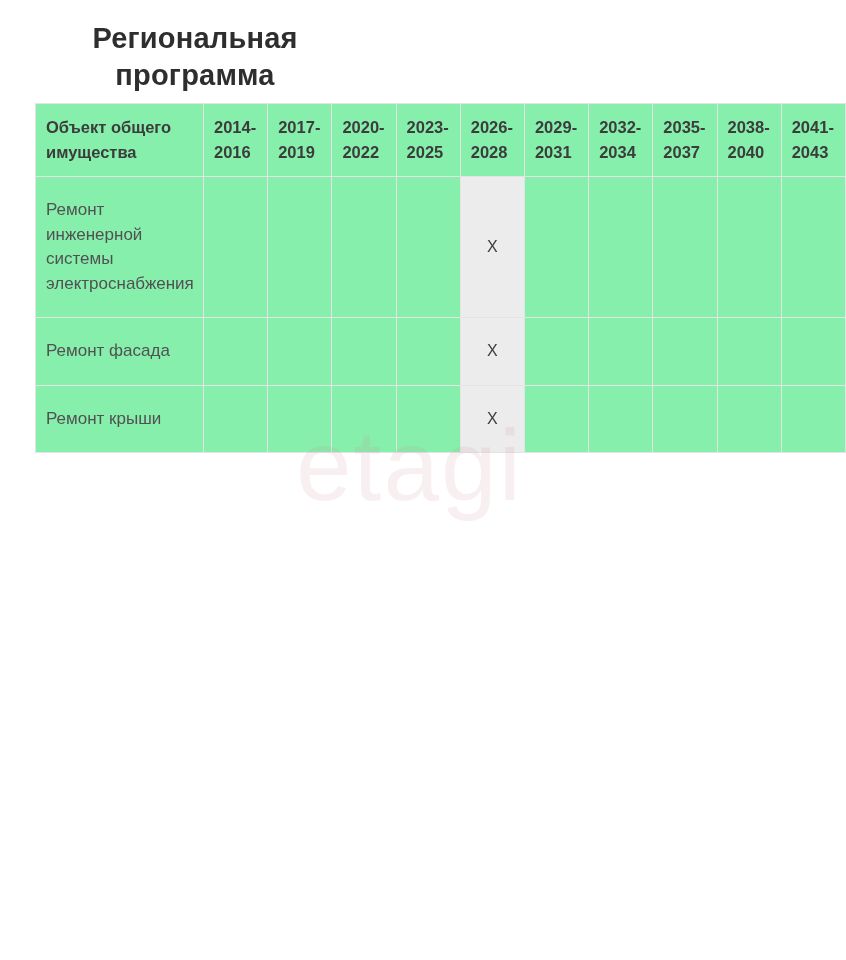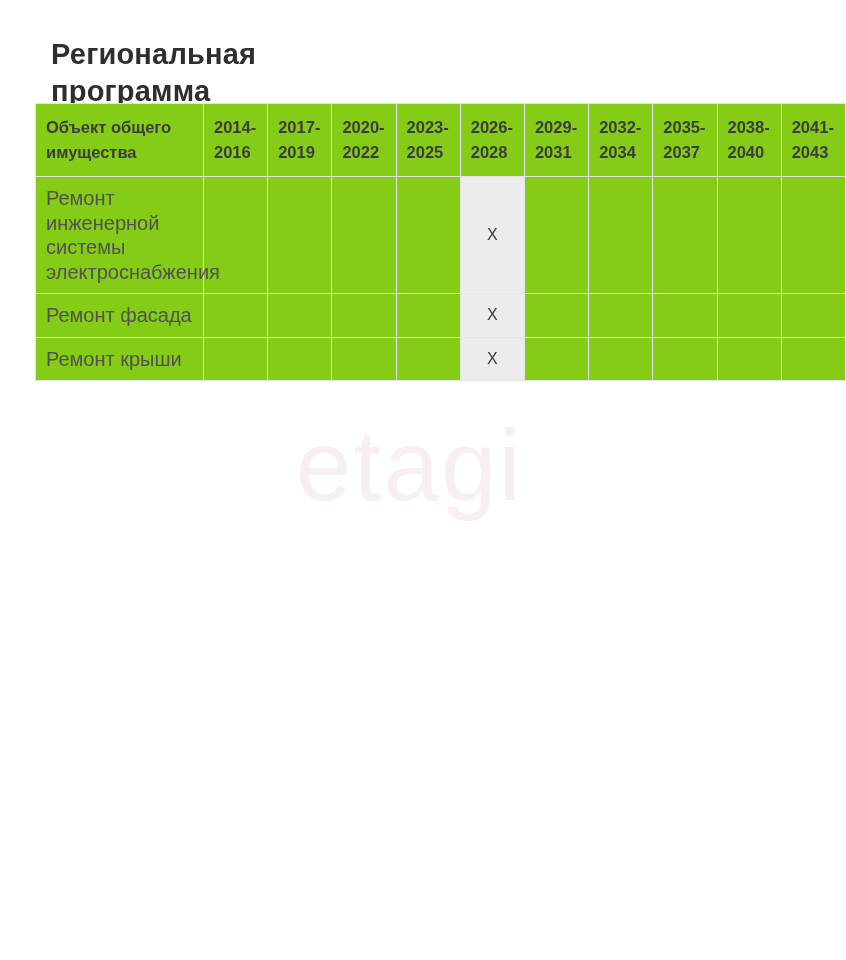--- a/index.html
+++ b/index.html
@@ -13,56 +13,57 @@
     width: 846px;
     height: 960px;
     background: #ffffff;
     overflow: hidden;
   }
   .page-title {
     position: absolute;
     left: 35px;
     top: 20px;
     width: 320px;
-    margin: 16px;
+    margin: 0;
     font-size: 29px;
     line-height: 37px;
     font-weight: 700;
     color: #2e2e2e;
     letter-spacing: 0.2px;
+    text-align: center;
   }
   .schedule-table {
     position: absolute;
     left: 35px;
     top: 103px;
     width: 810px;
     border-collapse: collapse;
     table-layout: fixed;
-    background: #84cc16;
+    background: #86efac;
   }
   .schedule-table th,
   .schedule-table td {
     border: 1px solid #e4e4e4;
     vertical-align: middle;
     box-sizing: border-box;
   }
   .schedule-table th {
     padding: 11px 10px;
     text-align: left;
     font-size: 16.5px;
     line-height: 25px;
     font-weight: 700;
     color: #3c3c3c;
     white-space: pre-line;
   }
   .schedule-table col.label-col { width: 168px; }
   .schedule-table col.year-col  { width: 64.2px; }
   .schedule-table td.label-cell {
-    padding: 9px 10px;
-    font-size: 20px;
+    padding: 21px 10px;
+    font-size: 17px;
     line-height: 24.5px;
     font-weight: 400;
     color: #515151;
   }
   .schedule-table td.period-cell {
     text-align: center;
     font-size: 16px;
     color: #3c3c3c;
     padding: 9px 4px;
   }

